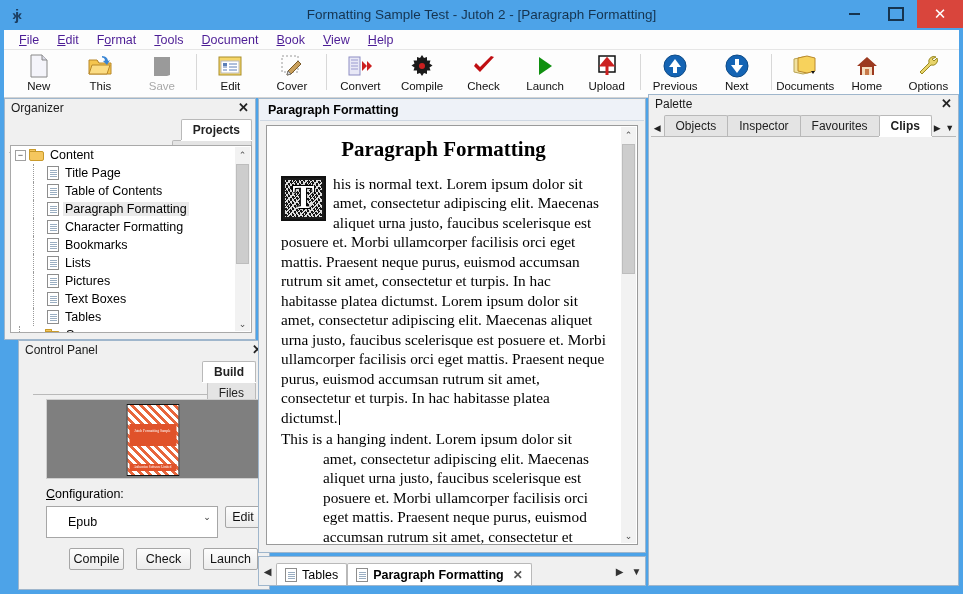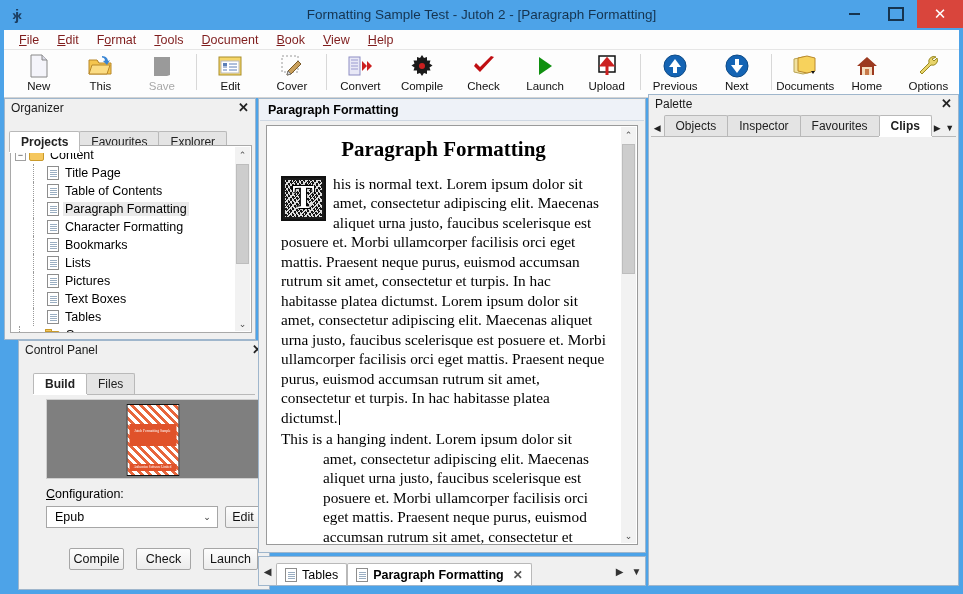--- a/index.html
+++ b/index.html
@@ -21,21 +21,21 @@
   .winbtns { position:absolute; right:0; top:0; height:30px; display:flex; }
   .wb { width:42px; height:28px; display:flex; align-items:center; justify-content:center;
         color:#fff; font-size:13px; }
   .wb.min::after { content:""; width:11px; height:2px; background:#16344f; display:block; }
   .wb.max::after { content:""; width:12px; height:10px; border:2px solid #16344f; display:block; }
   .wb.close { width:46px; height:28px; background:#d9453c; font-size:15px; color:#fff; }
 
   
   .menubar { position:absolute; left:4px; top:30px; width:955px; height:20px;
     background:#fdfdfd; border-bottom:1px solid #e6e6e6; display:flex; align-items:center; padding-left:6px; }
-  .menu-item { padding:2px 9px; font-size:12.5px; color:#7f1d1d; }
+  .menu-item { padding:2px 9px; font-size:12.5px; color:#4c1d95; }
   .menu-item u { text-decoration:underline; }
 
   
   .toolbar { position:absolute; left:4px; top:50px; width:955px; height:48px;
     background:#fdfdfd; border-bottom:1px solid #d3d3d3; display:flex; align-items:flex-start; padding-left:4px; }
   .tb { width:67px; height:46px; display:flex; flex-direction:column; align-items:center;
         justify-content:flex-start; padding-top:3px; }
   .tb .ic { height:26px; display:flex; align-items:center; justify-content:center; }
   .tb .lb { font-size:11.5px; margin-top:1px; color:#111; }
   .tb.disabled .lb { color:#a8a8a8; }
@@ -45,21 +45,21 @@
   .panel { position:absolute; background:#f0f0f0; border:1px solid #9fb6cc; }
   .panel-cap { height:18px; background:#f0f0f0; position:relative; }
   .panel-cap .cap-t { position:absolute; left:6px; top:2px; font-size:12px; color:#1a1a1a; }
   .panel-cap .cap-x { position:absolute; right:6px; top:1px; font-size:13px; color:#222; font-weight:bold; }
 
   
   #organizer { left:4px; top:98px; width:252px; height:242px; }
   #controlpanel { left:18px; top:340px; width:252px; height:250px; }
 
   .tabstrip { height:34px; position:relative; margin:2px 4px 0 4px;
-              border-bottom:1px solid #b9b9b9; display:flex; align-items:flex-end; }
+              border-bottom:1px solid #b9b9b9; display:flex; align-items:flex-end;flex-direction:column; }
   .tab { padding:3px 11px 3px 11px; font-size:12px; background:#e4e4e4;
          border:1px solid #b9b9b9; border-bottom:none; margin-right:-1px;
          border-radius:2px 2px 0 0; color:#222; }
   .tab.active { background:#fff; font-weight:bold; position:relative; z-index:2;
                 box-shadow:0 1px 0 #fff; }
 
   .treebox { position:absolute; left:5px; top:46px; width:242px; height:188px;
              background:#fff; border:1px solid #a9a9a9; overflow:hidden; }
   .trow { height:18px; display:flex; align-items:center; padding-left:4px; font-size:12.5px; white-space:nowrap; }
   .trow .twist { width:11px; height:11px; border:1px solid #a0a0a0; background:#fff;
@@ -92,22 +92,22 @@
       #f3f3f3;
   }
   .cover .band { position:absolute; left:2px; right:2px; top:19px; height:22px; background:#e0522a;
     color:#fff; font-size:3.6px; text-align:center; line-height:1.5; padding-top:5px;
     font-family:"Liberation Serif", serif; }
   .cover .foot { position:absolute; left:2px; right:2px; bottom:4px; height:7px; background:#e0522a;
     color:#fff; font-size:3.2px; text-align:center; line-height:7px; font-family:"Liberation Serif", serif; }
 
   .cp-label { position:absolute; left:27px; top:146px; font-size:12.5px; }
   .cp-label u { text-decoration:underline; }
-  .combo { background:#fff; border:1px solid #a6a6a6; height:22px; position:relative;
-           font-size:12.5px; display:flex; align-items:center; padding-left:8px; overflow:hidden; white-space:nowrap; }
+  .combo { background:#fff; border:1px solid #a6a6a6; height:32px; position:relative;
+           font-size:12.5px; display:flex; align-items:center; padding-left:21px; overflow:hidden; white-space:nowrap; }
   .combo .cv { flex:none; }
   .combo .carrow { position:absolute; right:0; top:0; width:20px; height:20px;
     display:flex; align-items:center; justify-content:center; font-size:9px; color:#333; }
   #cfg-combo { position:absolute; left:27px; top:165px; width:172px; }
   .btn { background:linear-gradient(#fdfdfd,#ececec); border:1px solid #a6a6a6; border-radius:2px;
          font-size:12.5px; height:22px; display:flex; align-items:center; justify-content:center; color:#111; }
   #cfg-edit { position:absolute; left:206px; top:165px; width:36px; }
   .cp-btns { position:absolute; left:50px; top:207px; display:flex; gap:12px; }
   .cp-btns .btn { width:55px; }
 

